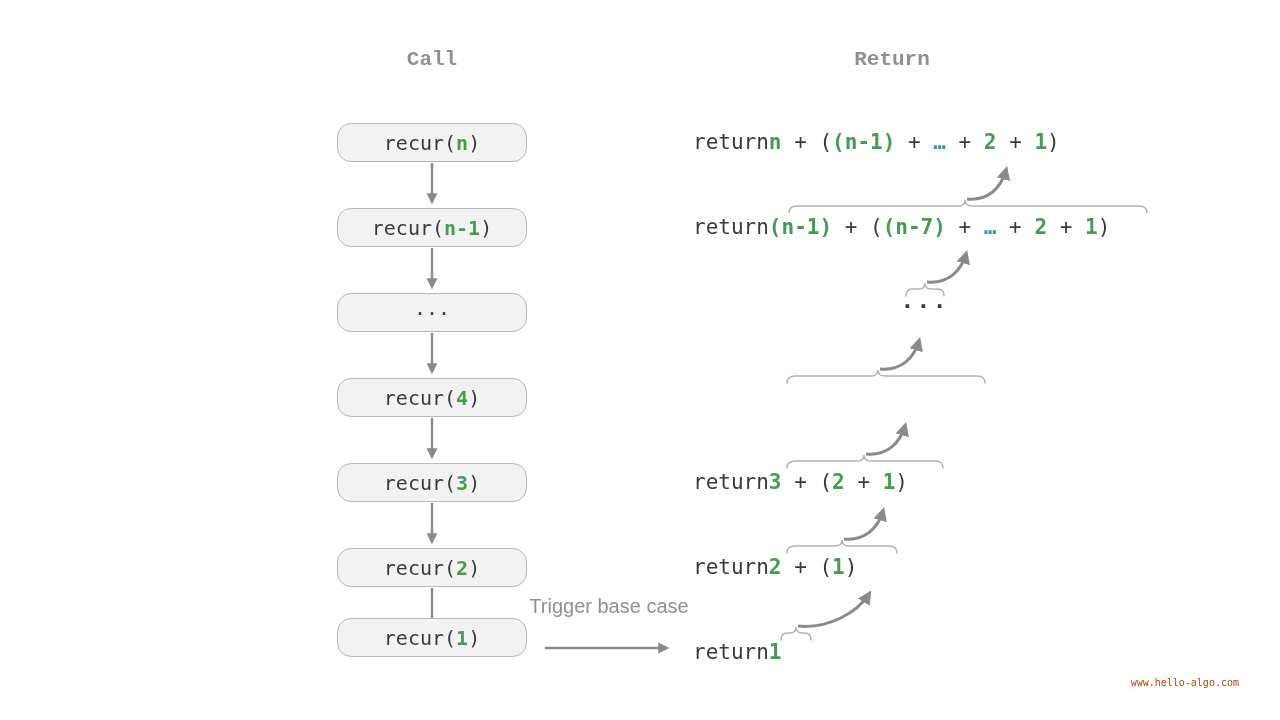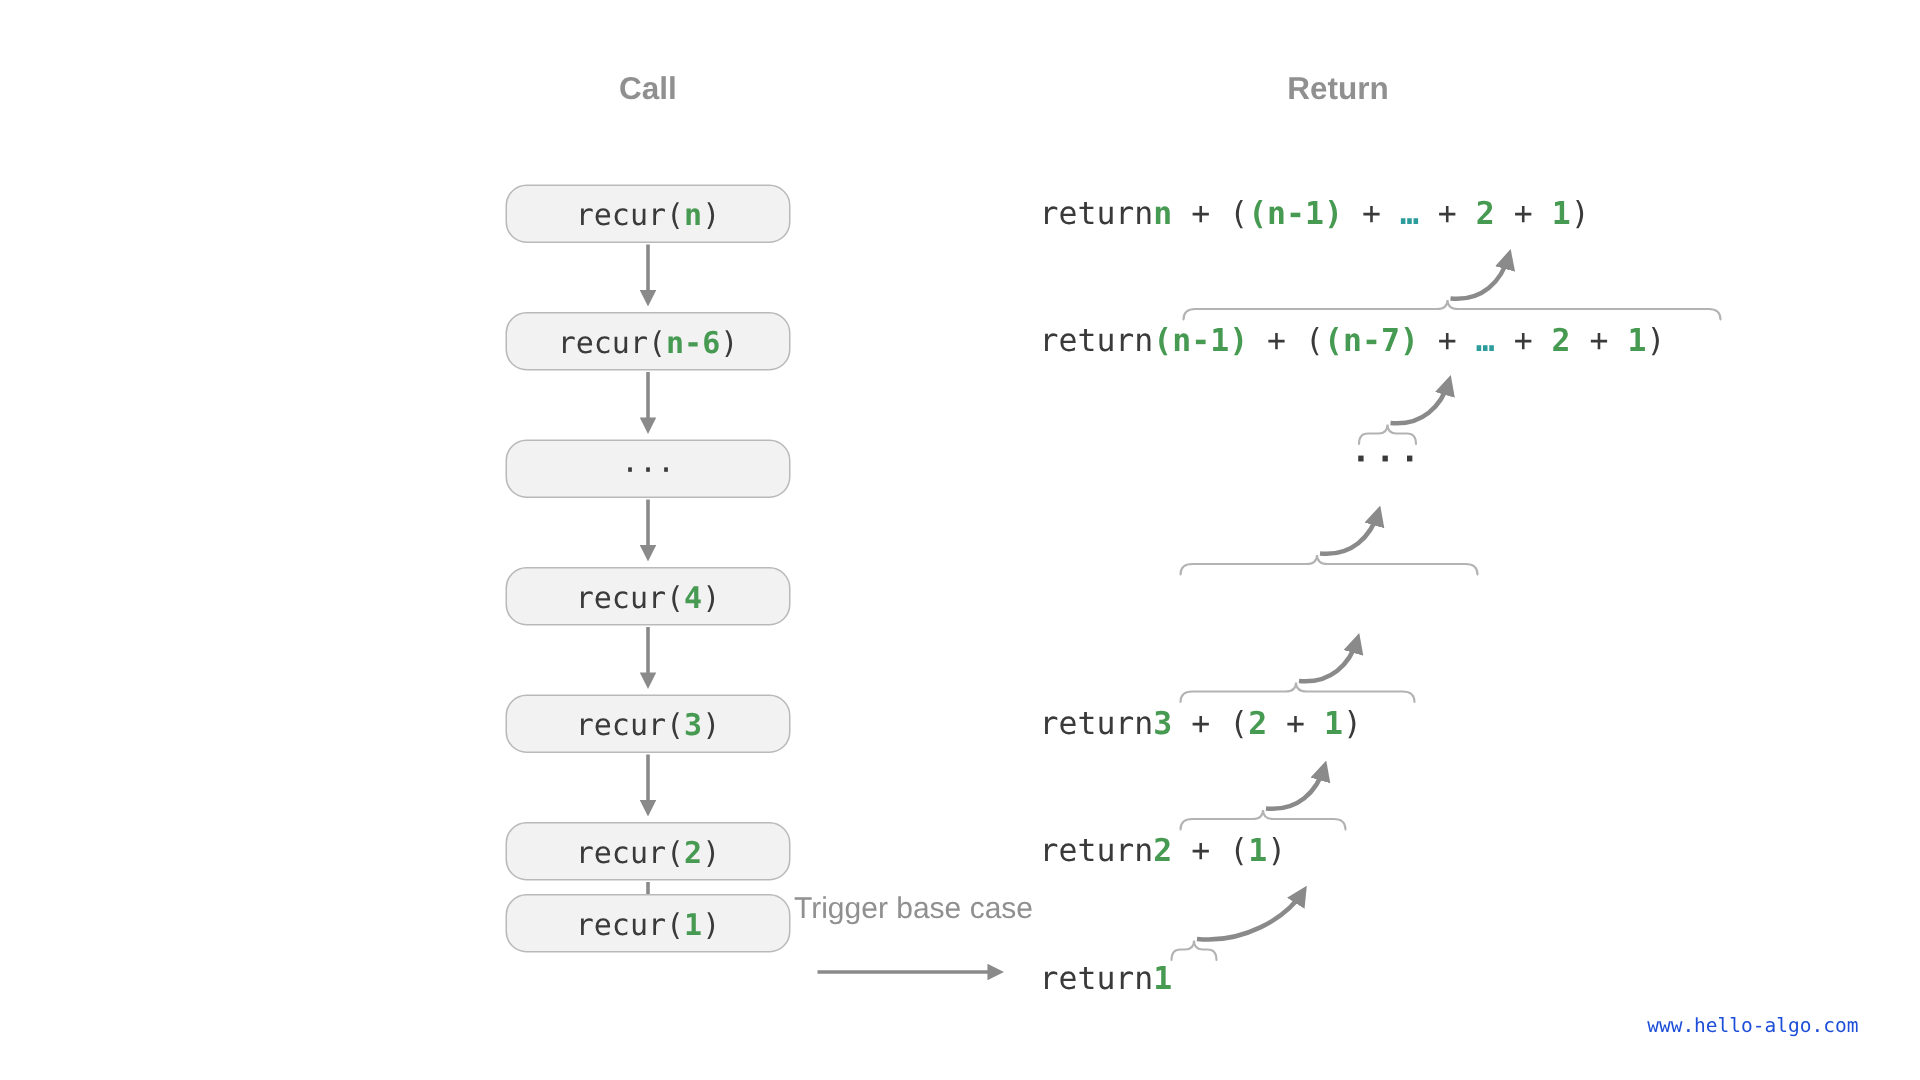--- a/index.html
+++ b/index.html
@@ -1,21 +1,21 @@
 <!DOCTYPE html>
 <html><head>
 <meta charset="utf-8">
 <style>
   html,body{margin:0;padding:0;background:#ffffff;}
   .canvas{
     position:relative;width:1280px;height:720px;background:#ffffff;overflow:hidden;
     font-family:"DejaVu Sans Mono","Liberation Mono",monospace;
   }
   .hdr{
-    position:absolute;top:48px;font-family:Liberation Sans, sans-serif;
+    position:absolute;top:48px;font-family:Liberation Mono, monospace;
     font-weight:700;font-size:21px;color:#909090;text-align:center;line-height:24px;
   }
   .hdr-call{left:337px;width:190px;}
   .hdr-return{left:792px;width:200px;}
   .box{
     position:absolute;left:337px;width:190px;height:39px;box-sizing:border-box;
     background:#f2f2f2;border:1.5px solid #b9b9b9;border-radius:14px;
     display:flex;align-items:center;justify-content:center;
     font-size:20px;color:#3a3a3a;white-space:pre;
   }
@@ -28,21 +28,21 @@
   .seg-t{color:#2d9c9c;font-weight:700;}
   .rdots{
     position:absolute;left:890px;top:295px;width:70px;text-align:center;
     font-size:22px;font-weight:700;color:#3a3a3a;letter-spacing:3px;line-height:24px;
   }
   .trigger{
     position:absolute;left:469px;top:595px;width:280px;text-align:center;
     font-family:"Liberation Sans",sans-serif;font-weight:400;font-size:20px;color:#909090;
   }
   .watermark{
-    position:absolute;right:41px;top:677px;font-size:13px;color:#1d4ed8;letter-spacing:0;
+    position:absolute;right:41px;top:677px;font-size:10px;color:#c2410c;letter-spacing:0;
   }
   svg.overlay{position:absolute;left:0;top:0;pointer-events:none;}
   .connector{fill:none;stroke:#8a8a8a;}
   .brace{fill:none;stroke:#b3b3b3;stroke-width:1.4;stroke-linecap:round;}
 </style>
 </head>
 <body>
 
 <div class="canvas">
 
@@ -74,26 +74,26 @@
 
     <path class="connector" stroke-width="3" d="M967,199 C988,201 1001,188 1006,170" marker-end="url(#ah)"></path>
     <path class="connector" stroke-width="3" d="M927,282 C948,284 961,271 966,254" marker-end="url(#ah)"></path>
     <path class="connector" stroke-width="3" d="M880,369 C901,371 914,358 919,341" marker-end="url(#ah)"></path>
     <path class="connector" stroke-width="3" d="M866,454 C887,456 900,443 905,426" marker-end="url(#ah)"></path>
     <path class="connector" stroke-width="3" d="M844,539 C865,541 878,528 883,511" marker-end="url(#ah)"></path>
     <path class="connector" stroke-width="3" d="M798,626 C828,629 857,613 869,594" marker-end="url(#ah)"></path>
   </svg>
 
   <div class="box" style="top:123px"><span><span class="seg-d">recur(</span><span class="seg-g">n</span><span class="seg-d">)</span></span></div>
-  <div class="box" style="top:208px"><span><span class="seg-d">recur(</span><span class="seg-g">n-6</span><span class="seg-d">)</span></span></div>
+  <div class="box" style="top:208px"><span><span class="seg-d">recur(</span><span class="seg-g">n-1</span><span class="seg-d">)</span></span></div>
   <div class="box" style="top:293px"><span><span class="seg-d">···</span></span></div>
   <div class="box" style="top:378px"><span><span class="seg-d">recur(</span><span class="seg-g">4</span><span class="seg-d">)</span></span></div>
   <div class="box" style="top:463px"><span><span class="seg-d">recur(</span><span class="seg-g">3</span><span class="seg-d">)</span></span></div>
   <div class="box" style="top:548px"><span><span class="seg-d">recur(</span><span class="seg-g">2</span><span class="seg-d">)</span></span></div>
-  <div class="box" style="top:596px"><span><span class="seg-d">recur(</span><span class="seg-g">1</span><span class="seg-d">)</span></span></div>
+  <div class="box" style="top:618px"><span><span class="seg-d">recur(</span><span class="seg-g">1</span><span class="seg-d">)</span></span></div>
 
   <div class="rline" style="top:131px"><span>return</span><span class="expr"><span class="seg-g">n</span><span class="seg-d"> + (</span><span class="seg-g">(n-1)</span><span class="seg-d"> + </span><span class="seg-t">…</span><span class="seg-d"> + </span><span class="seg-g">2</span><span class="seg-d"> + </span><span class="seg-g">1</span><span class="seg-d">)</span></span></div>
   <div class="rline" style="top:216px"><span>return</span><span class="expr"><span class="seg-g">(n-1)</span><span class="seg-d"> + (</span><span class="seg-g">(n-7)</span><span class="seg-d"> + </span><span class="seg-t">…</span><span class="seg-d"> + </span><span class="seg-g">2</span><span class="seg-d"> + </span><span class="seg-g">1</span><span class="seg-d">)</span></span></div>
   <div class="rdots">···</div>
   <div class="rline" style="top:471px"><span>return</span><span class="expr"><span class="seg-g">3</span><span class="seg-d"> + (</span><span class="seg-g">2</span><span class="seg-d"> + </span><span class="seg-g">1</span><span class="seg-d">)</span></span></div>
   <div class="rline" style="top:556px"><span>return</span><span class="expr"><span class="seg-g">2</span><span class="seg-d"> + (</span><span class="seg-g">1</span><span class="seg-d">)</span></span></div>
   <div class="rline" style="top:641px"><span>return</span><span class="expr"><span class="seg-g">1</span></span></div>
 
   <div class="trigger">Trigger base case</div>
   <div class="watermark">www.hello-algo.com</div>

